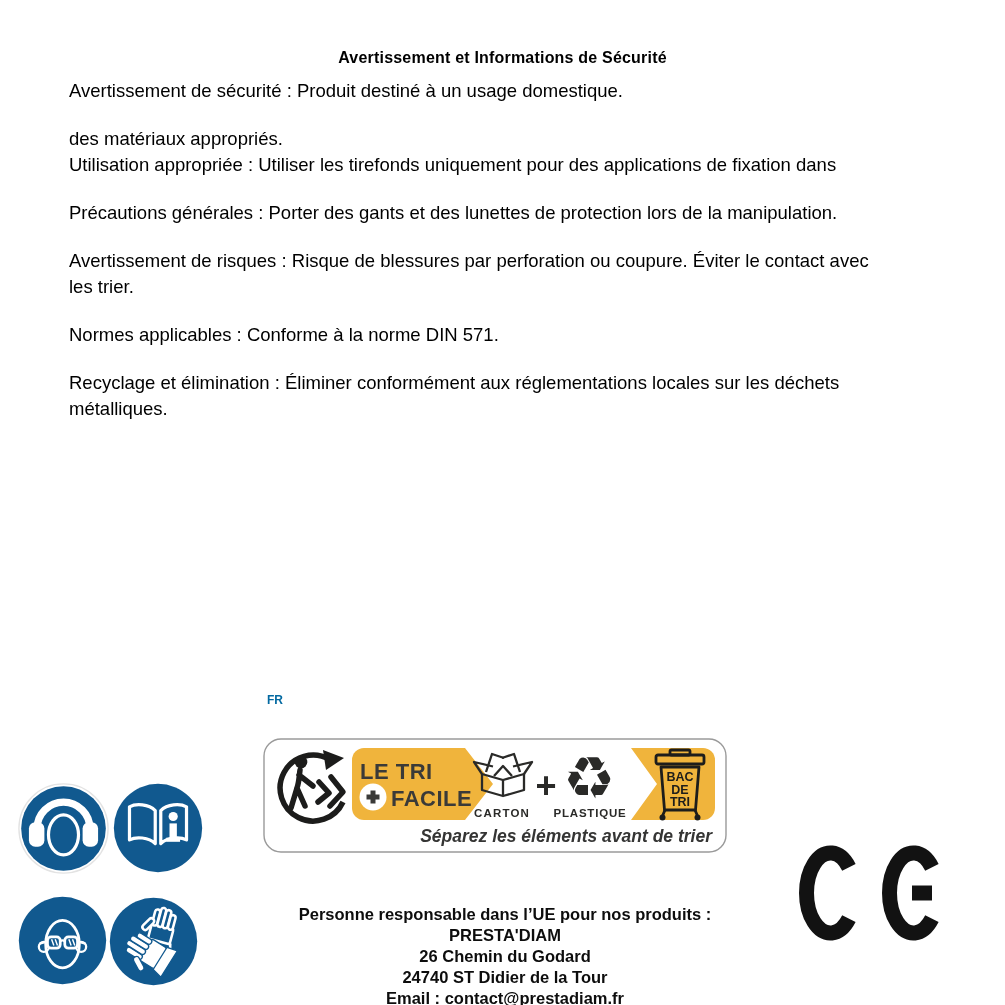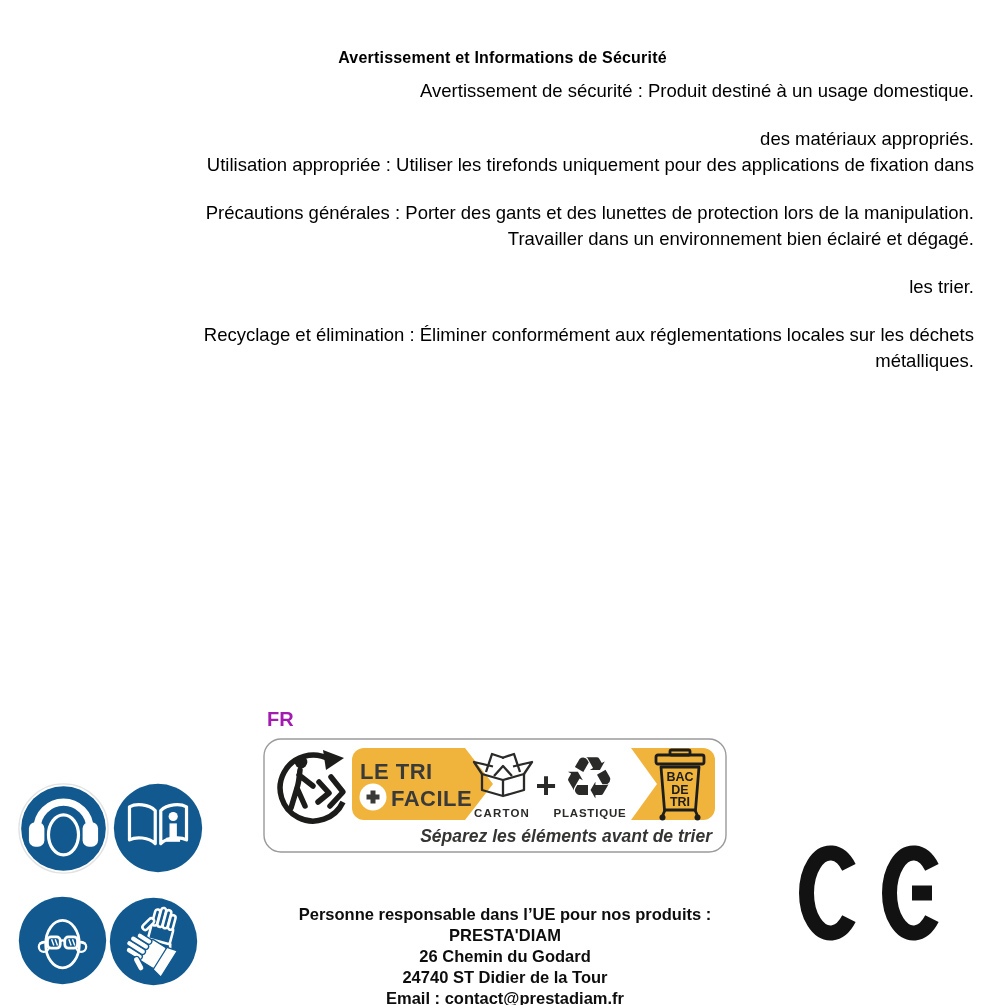--- a/index.html
+++ b/index.html
@@ -7,22 +7,22 @@
   body {
     width:1005px; height:1005px; position:relative; overflow:hidden;
     font-family:"Liberation Sans","DejaVu Sans",sans-serif; color:#000;
   }
   .doc-title {
     position:absolute; top:29px; left:0; width:100%;
     text-align:center; font-size:16px; font-weight:bold; letter-spacing:0.2px;margin-top:20px;
   }
   .body-text { position:absolute; left:69px; top:78px; width:905px; font-size:18.5px; }
   .body-text p { margin:0 0 22px 0; }
-  .body-text .ln { display:block; line-height:26px; white-space:nowrap;text-align:right; }
-  .fr-label { position:absolute; left:267px; top:708px; font-size:20px; font-weight:bold; color:#a21caf; }
+  .body-text .ln { display:block; line-height:26px; white-space:nowrap; }
+  .fr-label { position:absolute; left:267px; top:693px; font-size:12px; font-weight:bold; color:#0369a1; }
   .tri-svg { position:absolute; left:263px; top:738px; }
   .safety-icon { position:absolute; }
   .contact {
     position:absolute; left:255px; top:872px; width:500px; text-align:center;
     font-size:16.5px; font-weight:bold; line-height:21px; color:#0d0d0d;margin-top:32px;
   }
   .ce-svg { position:absolute; left:799px; top:844px; }
   svg { display:block; font-family:"Liberation Sans","DejaVu Sans",sans-serif; }
   svg text { font-family:"Liberation Sans","DejaVu Sans",sans-serif; }
 </style>
@@ -36,24 +36,27 @@
   <div class="body-text">
     <p>
       <span class="ln">Avertissement de sécurité : Produit destiné à un usage domestique.</span>
     </p>
     <p>
       <span class="ln">des matériaux appropriés.</span>
       <span class="ln">Utilisation appropriée : Utiliser les tirefonds uniquement pour des applications de fixation dans</span>
     </p>
     <p>
       <span class="ln">Précautions générales : Porter des gants et des lunettes de protection lors de la manipulation.</span>
-      <span class="ln">Travailler dans un environnement bien éclairé et dégagé.</span>
     </p>
     <p>
+      <span class="ln">Avertissement de risques : Risque de blessures par perforation ou coupure. Éviter le contact avec</span>
       <span class="ln">les trier.</span>
+    </p>
+    <p>
+      <span class="ln">Normes applicables : Conforme à la norme DIN 571.</span>
     </p>
     <p>
       <span class="ln">Recyclage et élimination : Éliminer conformément aux réglementations locales sur les déchets</span>
       <span class="ln">métalliques.</span>
     </p>
   </div>
 
   <svg class="safety-icon" style="left:18px; top:783px;" width="91" height="91" viewBox="0 0 100 100">
     <circle cx="50" cy="50" r="49" fill="none" stroke="#e3e3e3" stroke-width="1.5"></circle>
     <circle cx="50" cy="50" r="46.5" fill="#11598F"></circle>

